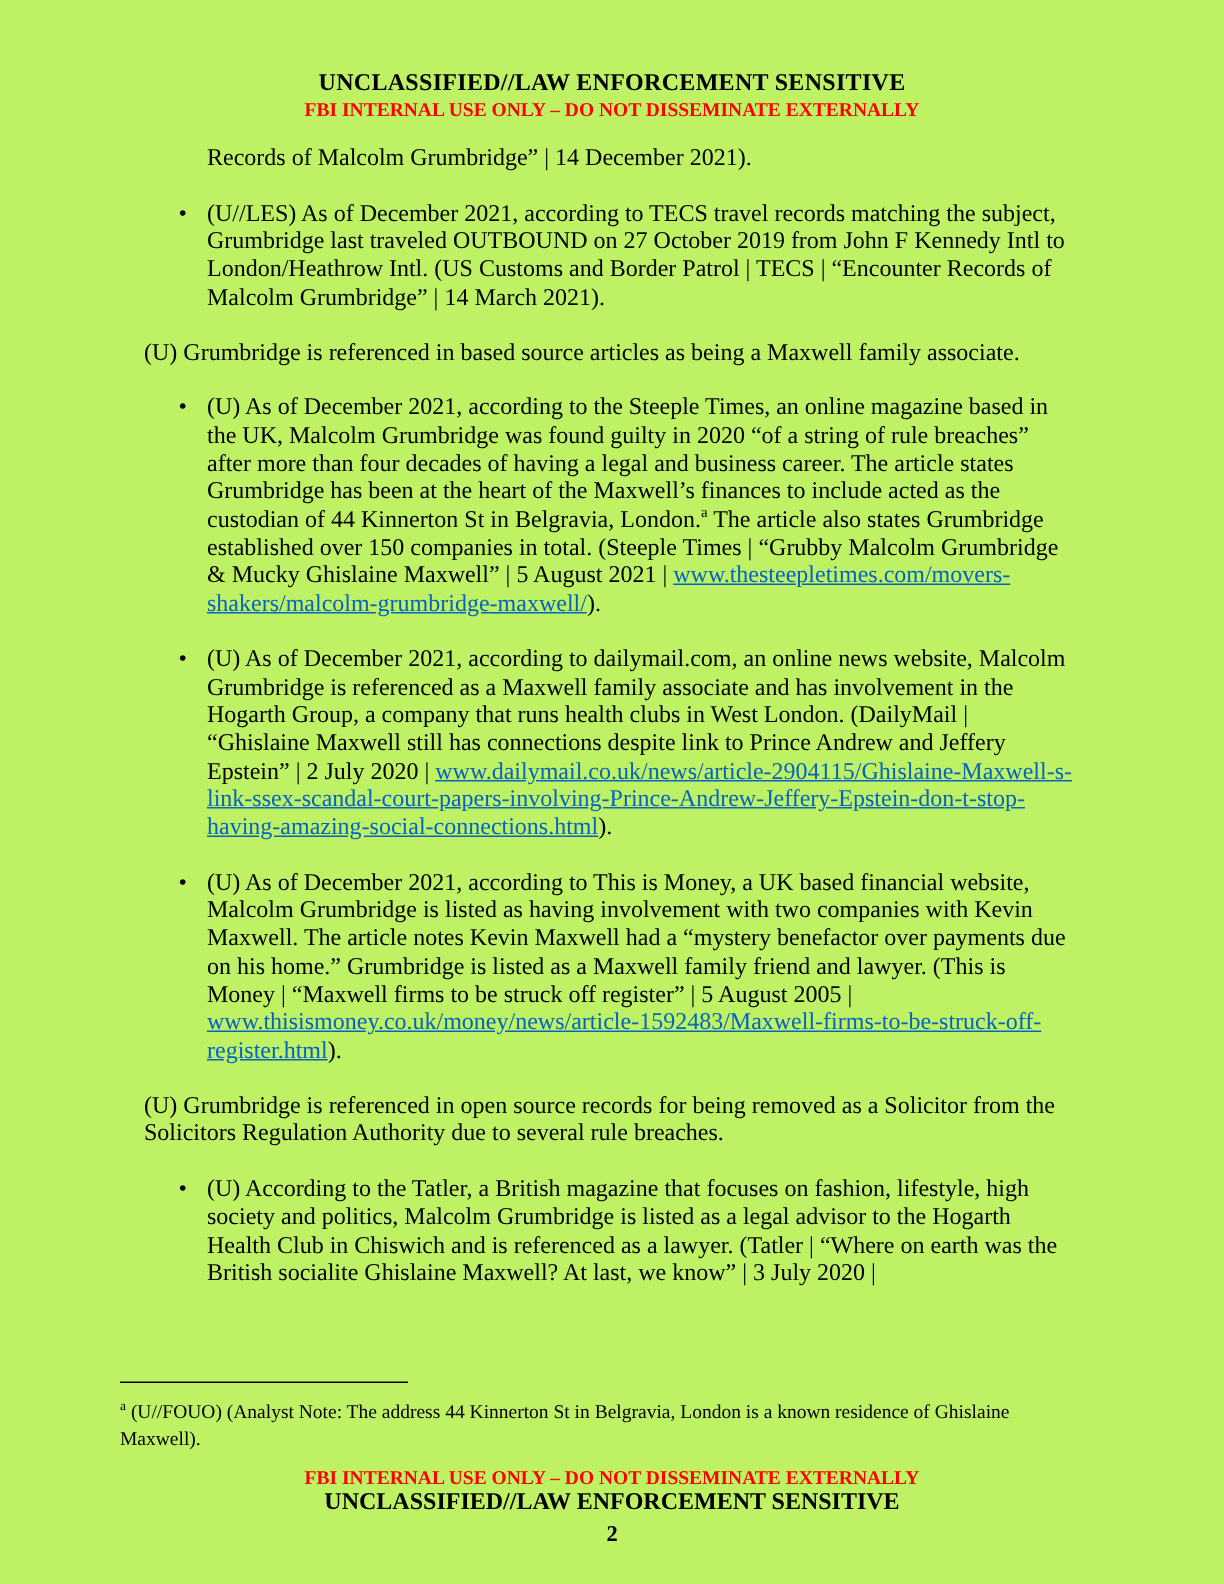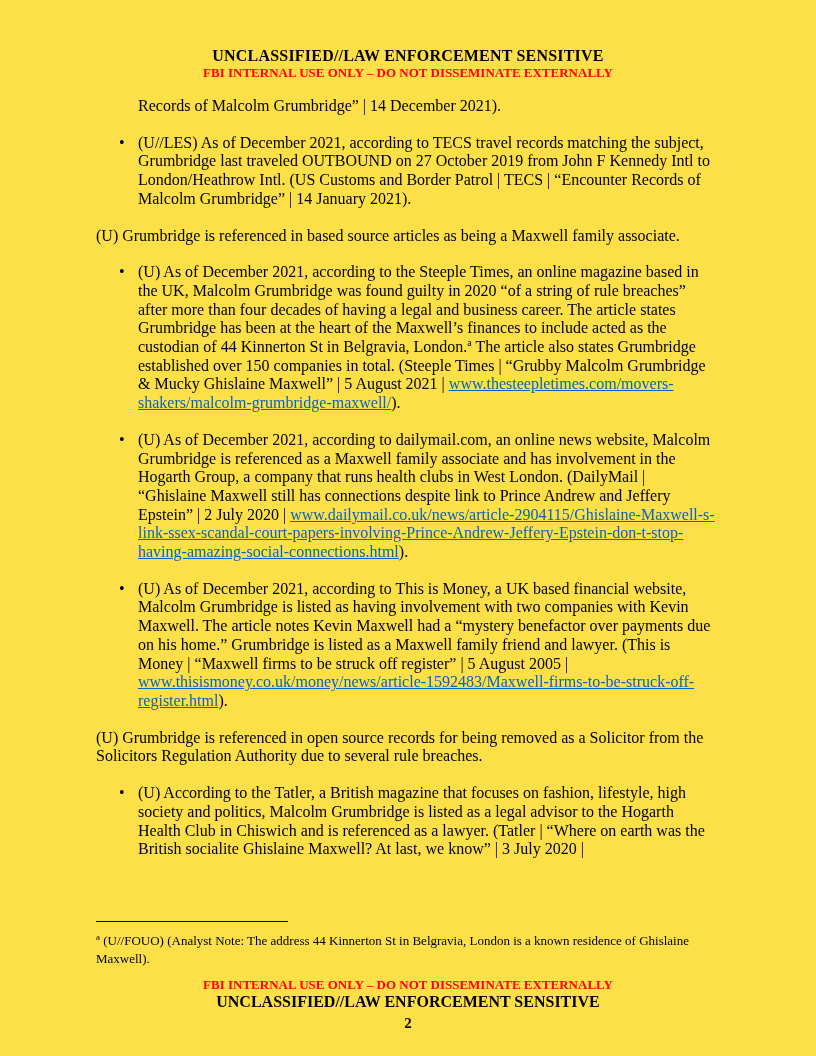--- a/index.html
+++ b/index.html
@@ -5,21 +5,21 @@
   html, body {
     margin: 0;
     padding: 0;
     background: #e8e8e8;
   }
   .page {
     position: relative;
     width: 816px;
     height: 1056px;
     margin: 0 auto;
-    background: #fde047;
+    background: #bef264;
     font-family: "Liberation Serif", "DejaVu Serif", serif;
     color: #000000;
     overflow: hidden;
   }
   .header {
     padding-top: 46px;
     text-align: center;
   }
   .header-classification {
     font-size: 16px;
@@ -55,21 +55,21 @@
     color: #0563C1;
     text-decoration: underline;
   }
   sup.fn-ref {
     font-size: 10px;
     line-height: 0;
   }
   .footnote {
     position: absolute;
     top: 921px;
-    left: 96px;
+    left: 80px;
     right: 96px;
   }
   .footnote-rule {
     width: 192px;
     border: none;
     border-top: 1.4px solid #000000;
     margin: 0 0 7px 0;
   }
   .footnote-text {
     font-size: 13px;
@@ -106,21 +106,21 @@
 
 <div class="page">
 
   <div class="header">
     <div class="header-classification">UNCLASSIFIED//LAW ENFORCEMENT SENSITIVE</div>
     <div class="header-caveat">FBI INTERNAL USE ONLY – DO NOT DISSEMINATE EXTERNALLY</div>
   </div>
 
   <div class="doc-body">
       <div class="block continuation"><span>Records of Malcolm Grumbridge” | 14 December 2021).</span></div>
-      <div class="block bullet"><span class="dot">•</span><span>(U//LES) As of December 2021, according to TECS travel records matching the subject, Grumbridge last traveled OUTBOUND on 27 October 2019 from John F Kennedy Intl to London/Heathrow Intl. (US Customs and Border Patrol | TECS | “Encounter Records of Malcolm Grumbridge” | 14 January 2021).</span></div>
+      <div class="block bullet"><span class="dot">•</span><span>(U//LES) As of December 2021, according to TECS travel records matching the subject, Grumbridge last traveled OUTBOUND on 27 October 2019 from John F Kennedy Intl to London/Heathrow Intl. (US Customs and Border Patrol | TECS | “Encounter Records of Malcolm Grumbridge” | 14 March 2021).</span></div>
       <div class="block paragraph"><span>(U) Grumbridge is referenced in based source articles as being a Maxwell family associate.</span></div>
       <div class="block bullet"><span class="dot">•</span><span>(U) As of December 2021, according to the Steeple Times, an online magazine based in the UK, Malcolm Grumbridge was found guilty in 2020 “of a string of rule breaches” after more than four decades of having a legal and business career. The article states Grumbridge has been at the heart of the Maxwell’s finances to include acted as the custodian of 44 Kinnerton St in Belgravia, London.</span><sup class="fn-ref">a</sup><span> The article also states Grumbridge established over 150 companies in total. (Steeple Times | “Grubby Malcolm Grumbridge &amp; Mucky Ghislaine Maxwell” | 5 August 2021 | </span><a class="lnk" href="#">www.thesteepletimes.com/movers-shakers/malcolm-grumbridge-maxwell/</a><span>).</span></div>
       <div class="block bullet"><span class="dot">•</span><span>(U) As of December 2021, according to dailymail.com, an online news website, Malcolm Grumbridge is referenced as a Maxwell family associate and has involvement in the Hogarth Group, a company that runs health clubs in West London. (DailyMail | “Ghislaine Maxwell still has connections despite link to Prince Andrew and Jeffery Epstein” | 2 July 2020 | </span><a class="lnk" href="#">www.dailymail.co.uk/news/article-2904115/Ghislaine-Maxwell-s-link-ssex-scandal-court-papers-involving-Prince-Andrew-Jeffery-Epstein-don-t-stop-having-amazing-social-connections.html</a><span>).</span></div>
       <div class="block bullet"><span class="dot">•</span><span>(U) As of December 2021, according to This is Money, a UK based financial website, Malcolm Grumbridge is listed as having involvement with two companies with Kevin Maxwell. The article notes Kevin Maxwell had a “mystery benefactor over payments due on his home.” Grumbridge is listed as a Maxwell family friend and lawyer. (This is Money | “Maxwell firms to be struck off register” | 5 August 2005 | </span><a class="lnk" href="#">www.thisismoney.co.uk/money/news/article-1592483/Maxwell-firms-to-be-struck-off-register.html</a><span>).</span></div>
       <div class="block paragraph"><span>(U) Grumbridge is referenced in open source records for being removed as a Solicitor from the Solicitors Regulation Authority due to several rule breaches.</span></div>
       <div class="block bullet"><span class="dot">•</span><span>(U) According to the Tatler, a British magazine that focuses on fashion, lifestyle, high society and politics, Malcolm Grumbridge is listed as a legal advisor to the Hogarth Health Club in Chiswich and is referenced as a lawyer. (Tatler | “Where on earth was the British socialite Ghislaine Maxwell? At last, we know” | 3 July 2020 |</span></div>
     </div>
 
   <div class="footnote">
     <div class="footnote-rule"></div>

